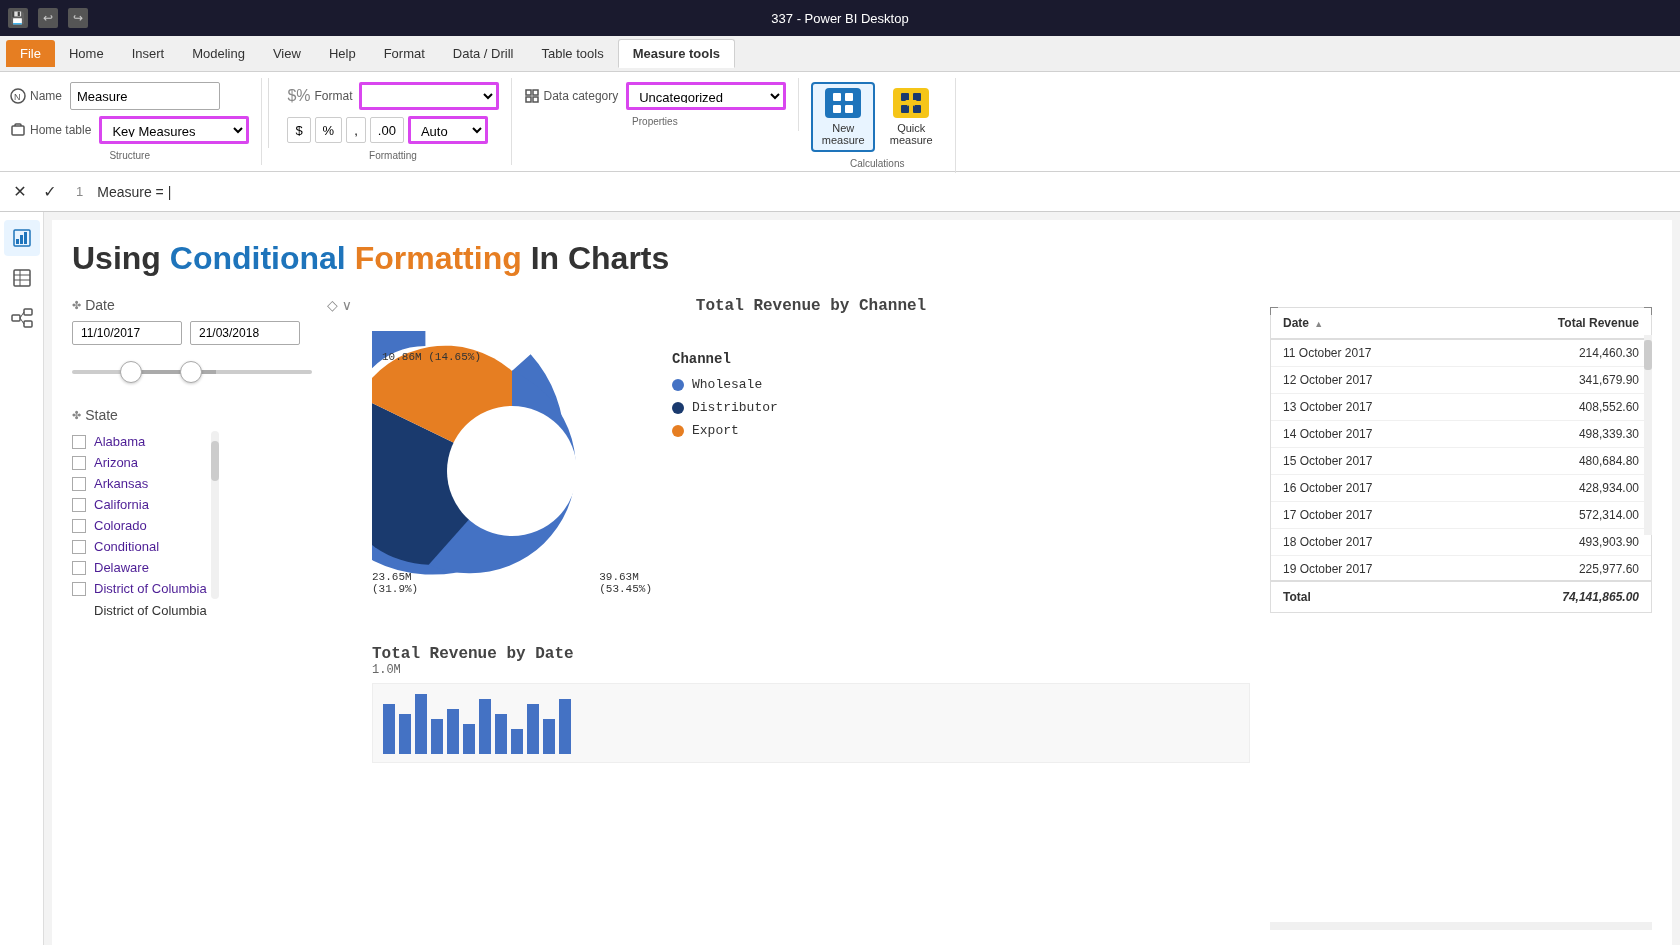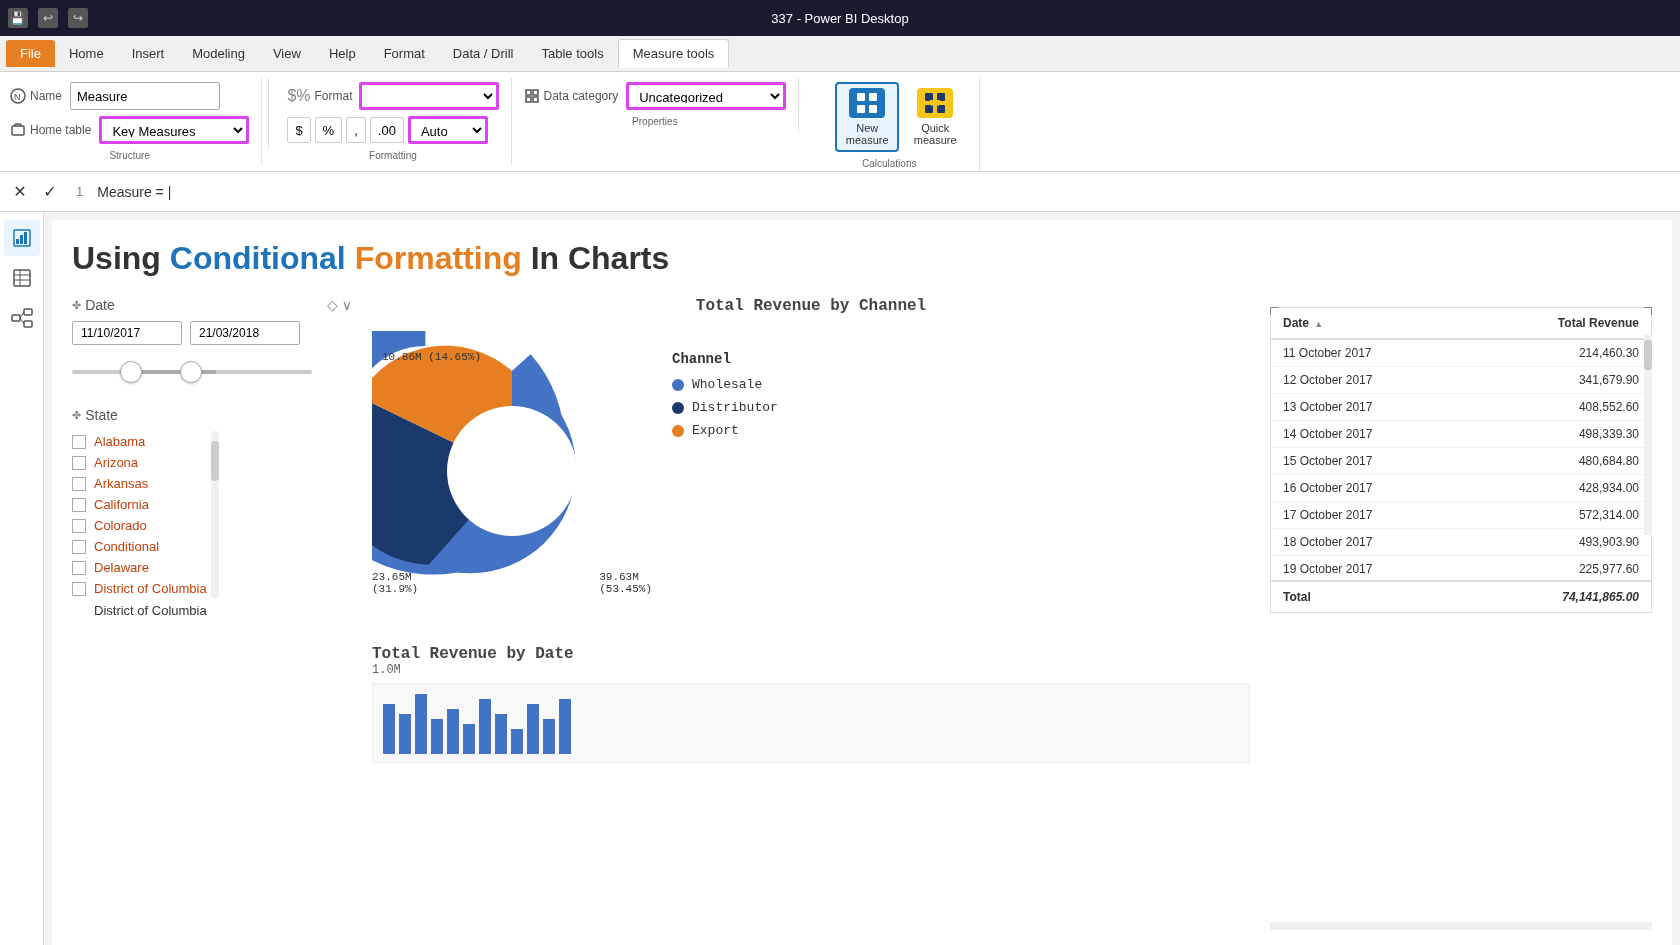--- a/index.html
+++ b/index.html
@@ -50,21 +50,21 @@
     .ribbon-tab.active-file {
       background: #e67e22;
       color: white;
       padding: 6px 14px;
     }
     .ribbon-tab.active-measure {
       background: white;
       border: 1px solid #d0d0d0;
       border-bottom: 1px solid white;
       color: #333;
-      font-weight: 400;
+      font-weight: 700;
     }
 
     
     .ribbon-content {
       background: white;
       border-bottom: 1px solid #d0d0d0;
       padding: 6px 10px 2px 10px;
       display: flex;
       align-items: flex-start;
       gap: 0;
@@ -134,21 +134,20 @@
       cursor: pointer;
       font-size: 13px;
       border-radius: 2px;
       height: 26px;
     }
     .calc-buttons {
       display: flex;
       gap: 4px;
       flex: 1;
       align-items: center;
-      margin-left: 24px;
     }
 
     .calc-btn {
       display: flex;
       flex-direction: column;
       align-items: center;
       justify-content: center;
       width: 64px;
       height: 70px;
       border: 2px solid transparent;
@@ -334,21 +333,21 @@
     .state-list {
       max-height: 280px;
       overflow-y: auto;
     }
     .state-item {
       display: flex;
       align-items: center;
       gap: 8px;
       padding: 3px 0;
       font-size: 13px;
-      color: #c2410c;
+      color: #4c1d95;
     }
     .state-checkbox {
       width: 14px; height: 14px;
       border: 1px solid #aaa;
       background: white;
       cursor: pointer;
     }
 
     
     .charts-area {

